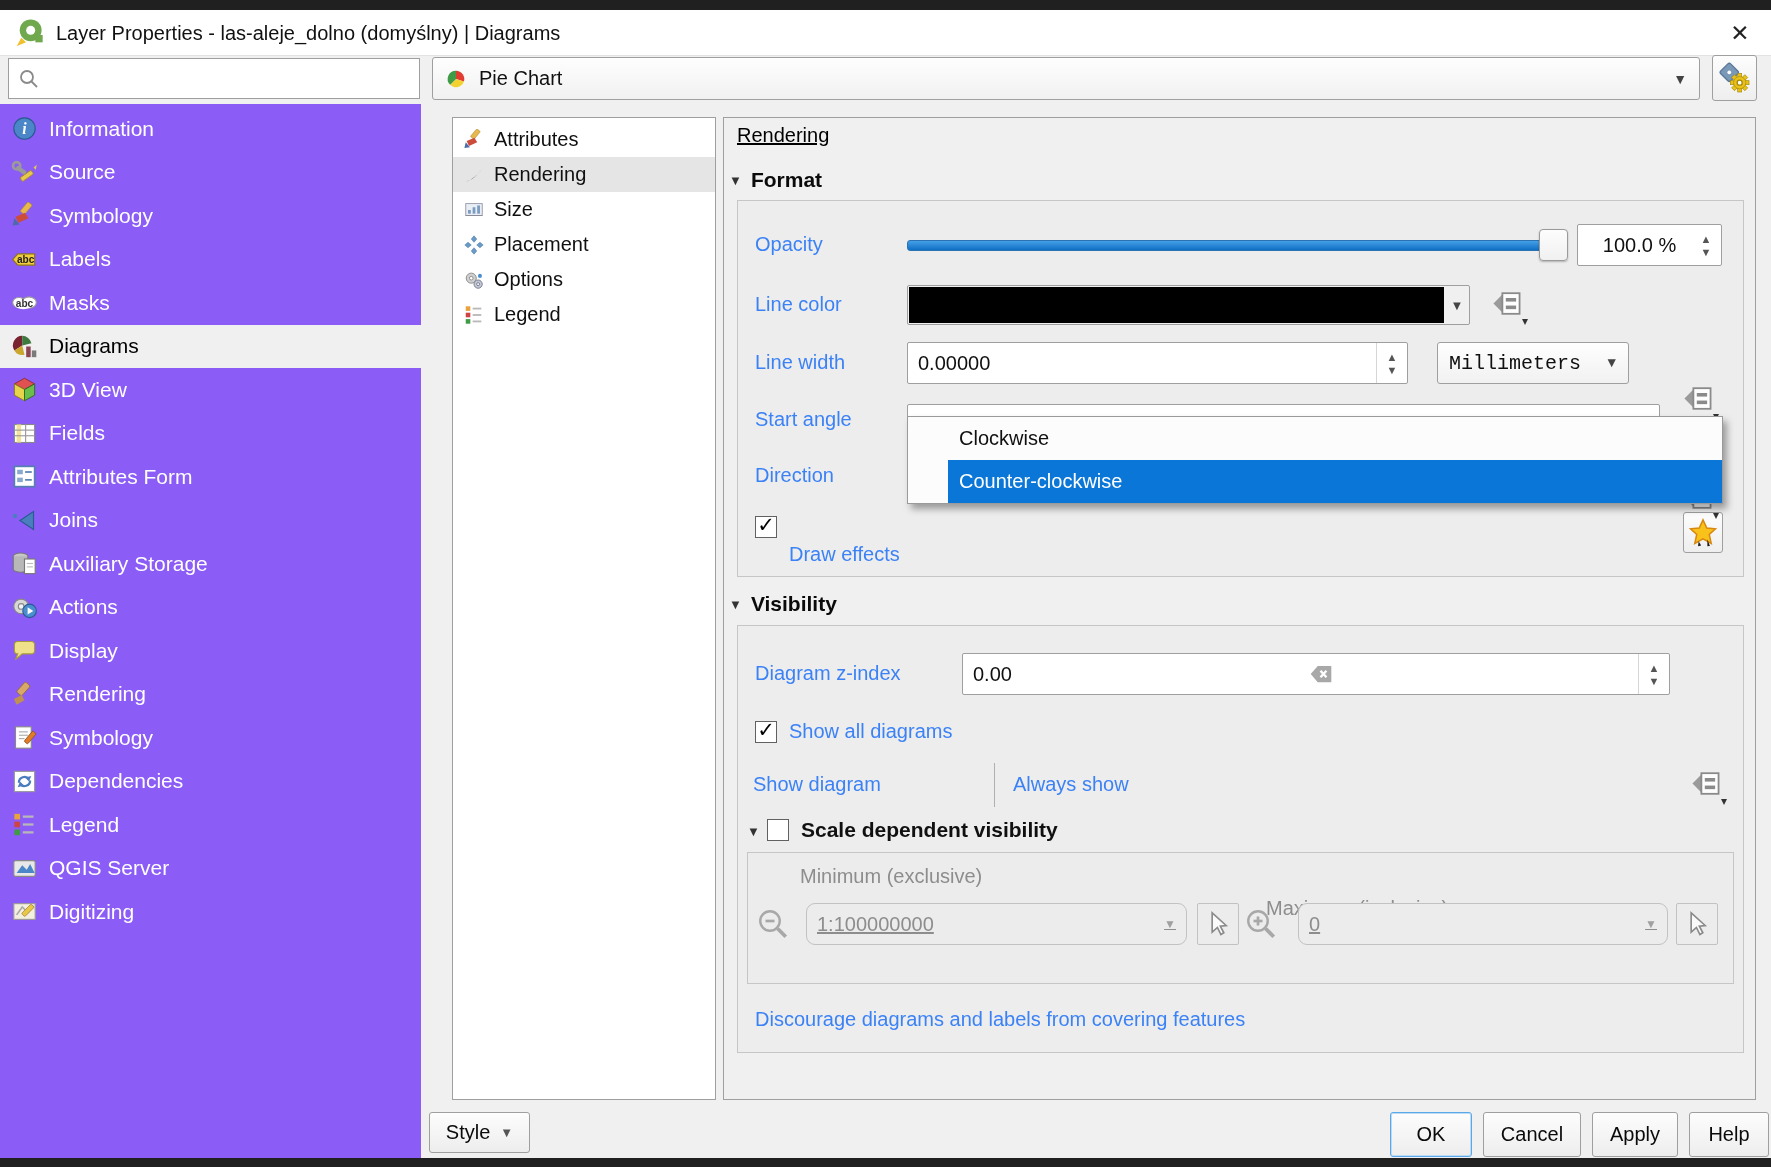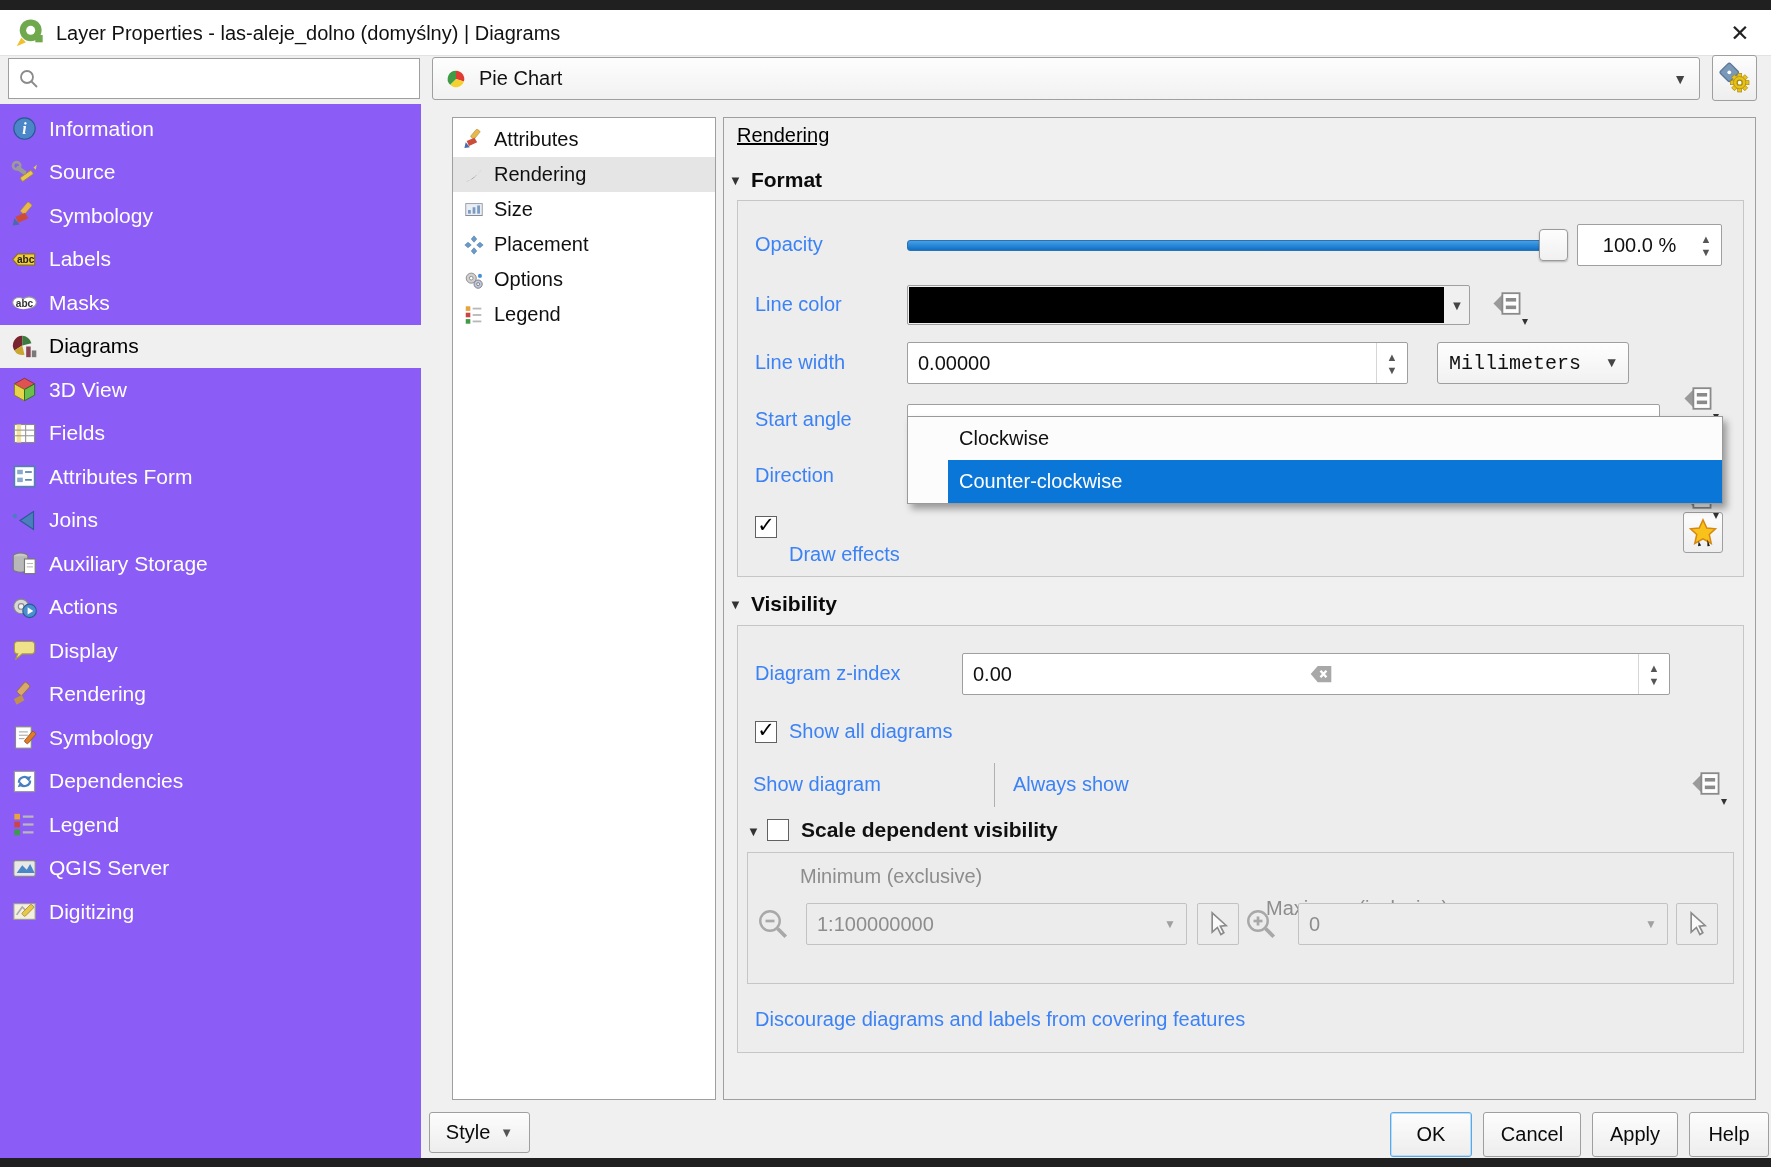--- a/index.html
+++ b/index.html
@@ -46,21 +46,21 @@
   .ddbtn .mini{position:absolute;right:-4px;bottom:-4px;font-size:12px;color:#333;}
   .checkbox{background:#fff;border:1.6px solid #616161;display:flex;align-items:center;justify-content:center;}
   .checkbox span{font-size:21px;font-weight:bold;color:#000;margin-top:-4px;}
   .popup{border:1px solid #9a9a9a;background:#fcfcfc;box-shadow:4px 5px 7px rgba(0,0,0,.35);z-index:40;}
   .popup-item{height:43px;display:flex;align-items:center;padding-left:11px;font-size:20px;}
   .popup-item.selected{background:var(--sel,#0a76d8);color:#fff;}
   .btn{background:linear-gradient(#fdfdfd,#ededed);border:1px solid #9f9f9f;border-radius:3px;
        display:flex;align-items:center;justify-content:center;font-size:20px;color:#0a0a0a;}
   .btn.default{border:1px solid #5aa8e8;box-shadow:0 0 0 1px #bcdcf5 inset;}
   .disabled-lab{color:#8d8d8d;}
-  .dcombo{background:#ececec;border:1px solid #c2c2c2;border-radius:2px;display:flex;align-items:center;color:#8d8d8d;}
+  .dcombo{background:#ececec;border:1px solid #c2c2c2;border-radius:9px;display:flex;align-items:center;color:#8d8d8d;text-decoration:underline;}
   .dcombo .val{padding-left:10px;}
   .dcombo .arrow{margin-left:auto;margin-right:10px;color:#a0a0a0;font-size:12px;}
   .dtool{background:#ececec;border:1px solid #c2c2c2;border-radius:2px;display:flex;align-items:center;justify-content:center;}
   .vdiv{background:#b0b0b0;}
   .darkstrip{background:#202020;}
 </style>
 </head>
 <body>
 
 <svg width="0" height="0" style="position:absolute">

